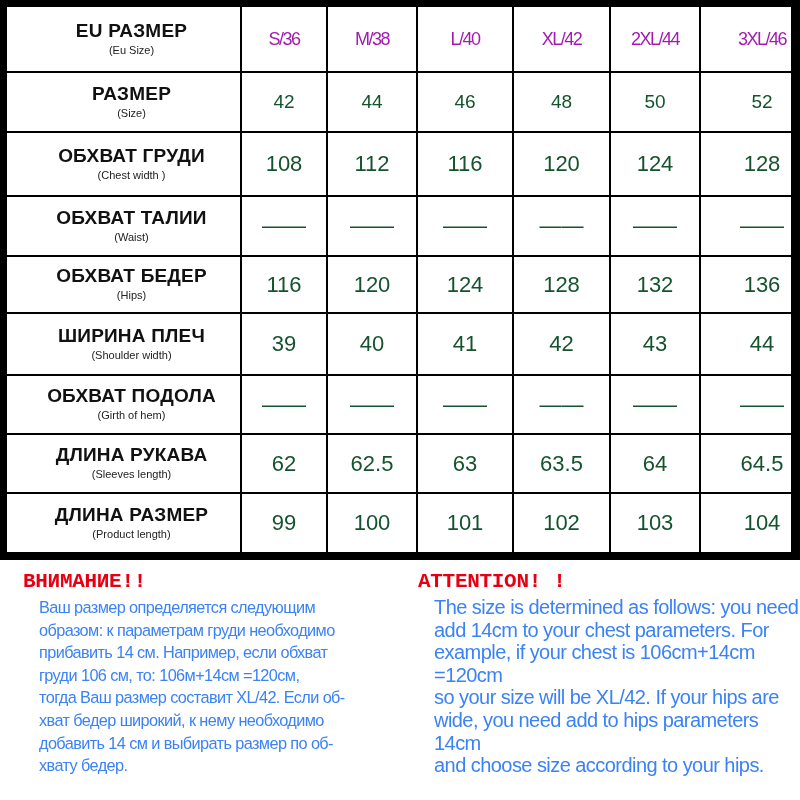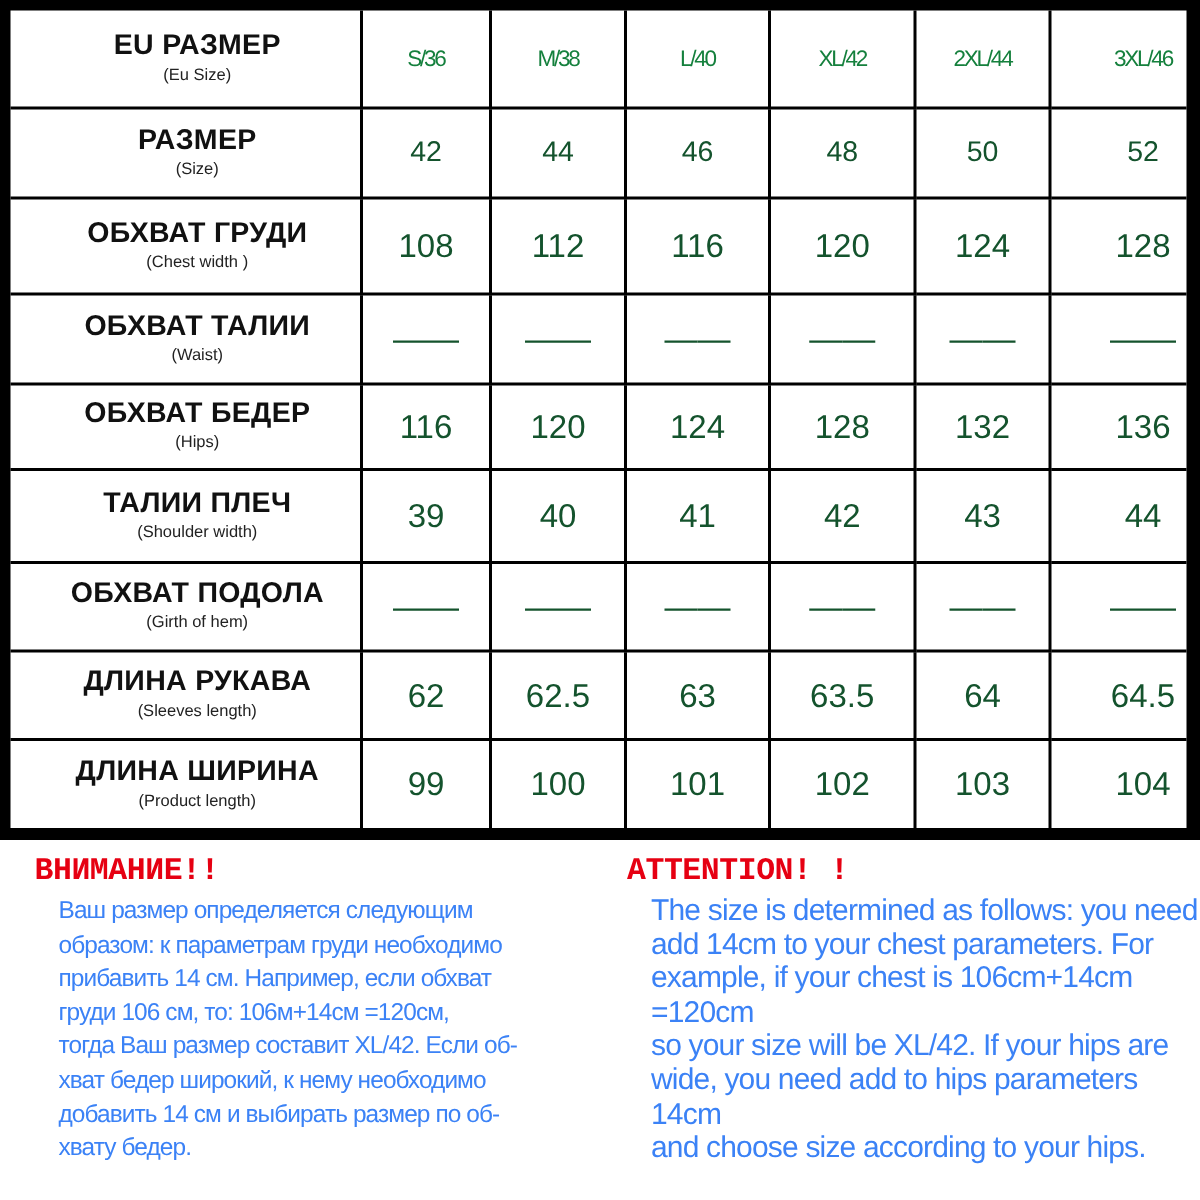--- a/index.html
+++ b/index.html
@@ -16,21 +16,21 @@
   }
   table.size-table td {
     border: 2px solid #000; text-align: center; vertical-align: middle; padding: 0;
   }
   table.size-table tr:first-child td { border-top: none; }
   table.size-table tr:last-child td { border-bottom: none; }
   table.size-table td:first-child { border-left: none; padding-left: 16px; }
   table.size-table td:last-child { border-right: none; padding-left: 32px; }
   .label-ru { font-weight: bold; font-size: 19px; line-height: 21px; letter-spacing: 0.2px; color: #111; display: block; }
   .label-en { font-size: 11px; line-height: 18px; color: #222; display: block; }
-  .size-cell { font-size: 15px; letter-spacing: -1.5px; color: #15803d; }
+  .size-cell { font-size: 18px; letter-spacing: -1.5px; color: #a21caf; }
   .num-cell { font-size: 22px; color: #14532d; }
   .num-cell.small { font-size: 19px; }
   .notes { position: absolute; top: 568px; left: 0; width: 800px; height: 232px; }
   .note { position: absolute; top: 0; }
   .note.ru { left: 23px; width: 385px; }
   .note.en { left: 418px; width: 382px; }
   .note-title { color: #e60012; font-weight: bold; font-size: 21px; line-height: 28px; font-family: Liberation Mono, monospace; letter-spacing: -0.3px; }
   .note-body { font-size: 16.3px; line-height: 22.6px; color: #3b82f6; font-family: Liberation Sans, sans-serif; letter-spacing: -0.6px; white-space: pre-line; margin-left: 16px; }
   .note.en .note-body { font-size: 20px; letter-spacing: -0.55px; }
 </style>
@@ -109,21 +109,21 @@
         <td class="num-cell">116</td>
         <td class="num-cell">120</td>
         <td class="num-cell">124</td>
         <td class="num-cell">128</td>
         <td class="num-cell">132</td>
         <td class="num-cell">136</td>
       </tr>
 
       <tr style="height:62px">
         <td>
-          <span class="label-ru">ТАЛИИ ПЛЕЧ</span>
+          <span class="label-ru">ШИРИНА ПЛЕЧ</span>
           <span class="label-en">(Shoulder width)</span>
         </td>
         <td class="num-cell">39</td>
         <td class="num-cell">40</td>
         <td class="num-cell">41</td>
         <td class="num-cell">42</td>
         <td class="num-cell">43</td>
         <td class="num-cell">44</td>
       </tr>
 
@@ -148,21 +148,21 @@
         <td class="num-cell">62</td>
         <td class="num-cell">62.5</td>
         <td class="num-cell">63</td>
         <td class="num-cell">63.5</td>
         <td class="num-cell">64</td>
         <td class="num-cell">64.5</td>
       </tr>
 
       <tr style="height:59px">
         <td>
-          <span class="label-ru">ДЛИНА ШИРИНА</span>
+          <span class="label-ru">ДЛИНА РАЗМЕР</span>
           <span class="label-en">(Product length)</span>
         </td>
         <td class="num-cell">99</td>
         <td class="num-cell">100</td>
         <td class="num-cell">101</td>
         <td class="num-cell">102</td>
         <td class="num-cell">103</td>
         <td class="num-cell">104</td>
       </tr>
     </tbody>

